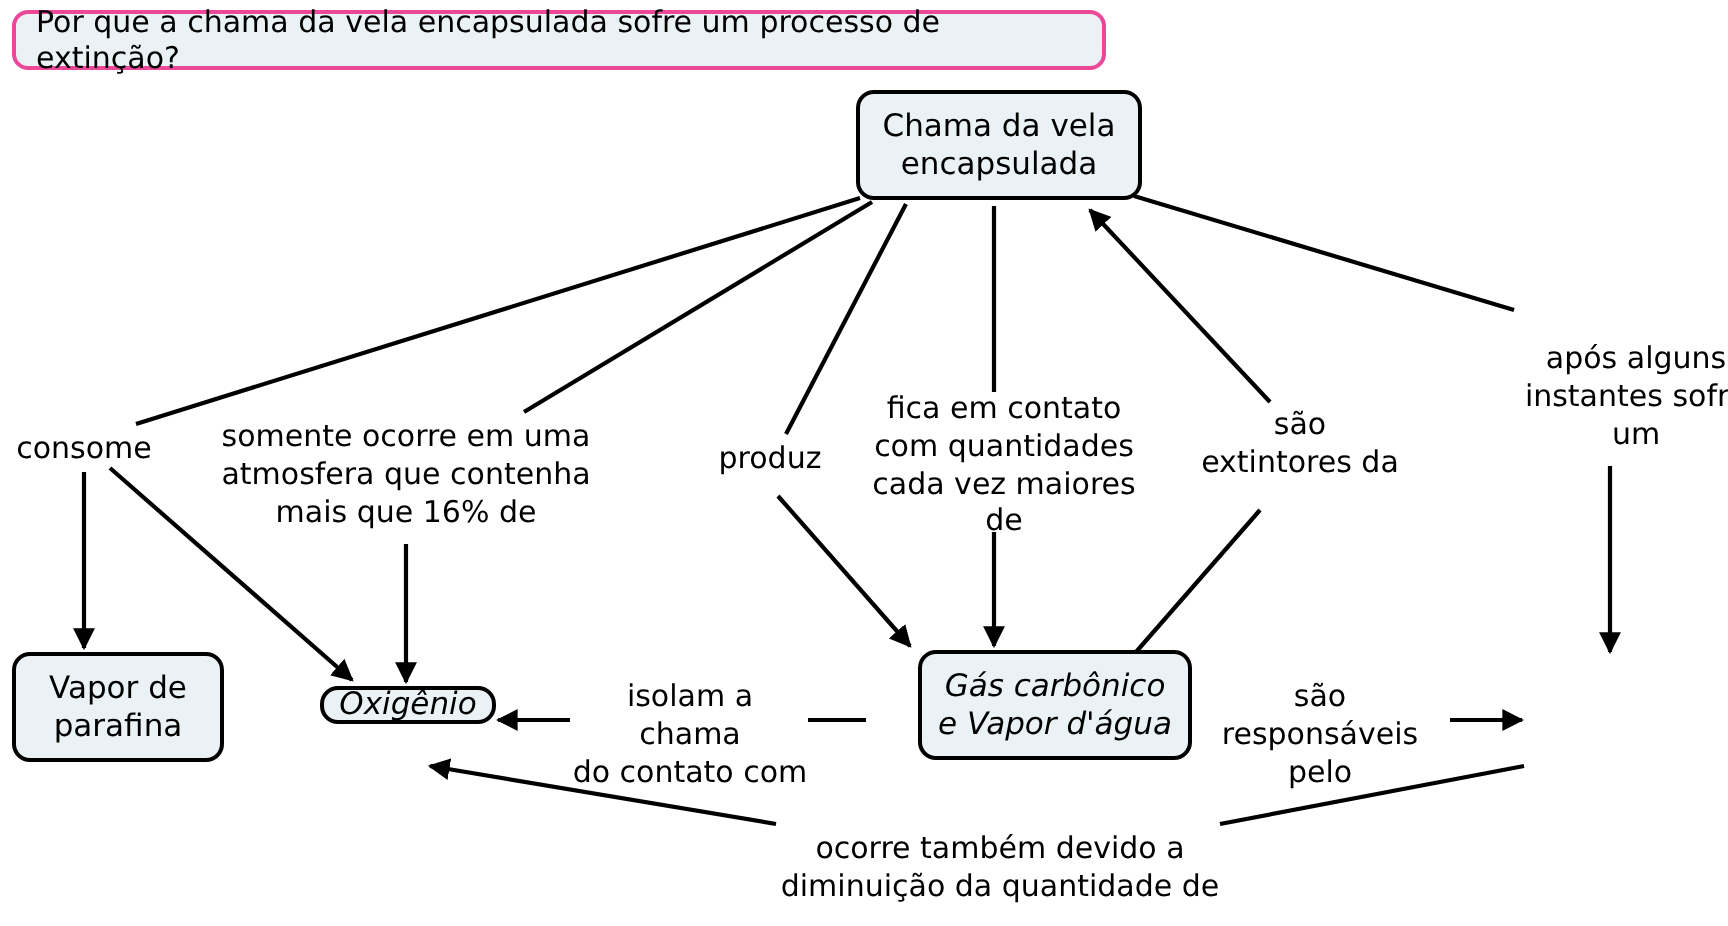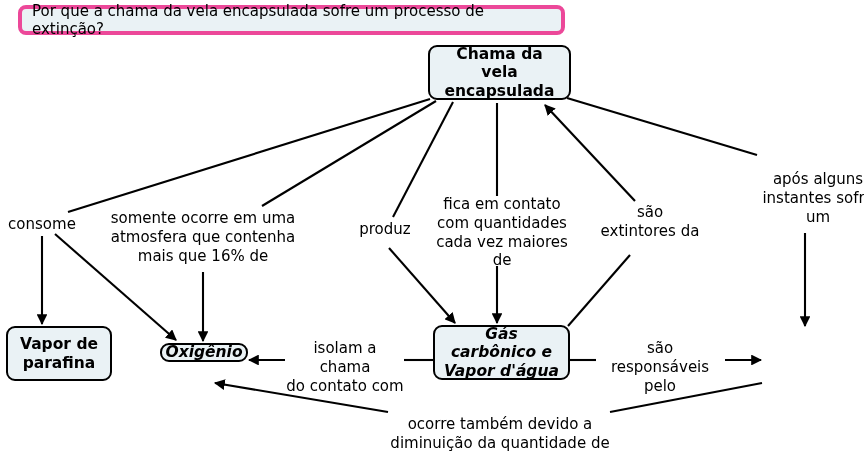--- a/index.html
+++ b/index.html
@@ -32,43 +32,41 @@
     border-radius: 9px;
     display: flex;
     align-items: center;
     justify-content: center;
     text-align: center;
     line-height: 1.18;
     color: #000000;
     font-size: 15.5px;
     padding: 2px 6px;
     z-index: 3;
-    font-weight: bold;
   }
   .node.italic {
     font-style: italic;
   }
   .title-box {
     position: absolute;
     left: 6px;
     top: 5px;
     width: 547px;
     height: 30px;
     box-sizing: border-box;
     background: #eaf2f5;
-    border: 4px solid #ec4899;
+    border: 2px solid #ec4899;
     border-radius: 8px;
     display: flex;
     align-items: center;
     justify-content: flex-end;
     padding: 0 10px;
     font-size: 15px;
     color: #000000;
     z-index: 3;
-    margin-left: 12px;
   }
   .link-label {
     position: absolute;
     text-align: center;
     color: #000000;
     font-size: 15px;
     line-height: 1.25;
     background: transparent;
     z-index: 2;
     white-space: pre-line;
@@ -136,21 +134,21 @@
 
   <div class="node" style="left:6px; top:326px; width:106px; height:55px;text-align:center;">
     <span>Vapor de
 parafina</span>
   </div>
 
   <div class="node italic" style="left:160px; top:343px; width:88px; height:19px;">
     <span>Oxigênio</span>
   </div>
 
-  <div class="node italic" style="left:433px; top:325px; width:137px; height:55px;align-items:center;">
+  <div class="node italic" style="left:459px; top:325px; width:137px; height:55px;align-items:center;">
     <span>Gás carbônico e
 Vapor d'água</span>
   </div>
 
 
   <div class="link-label" style="left:2px; top:215px; width:80px;">consome</div>
 
   <div class="link-label" style="left:100px; top:209px; width:206px;">somente ocorre em uma
 atmosfera que contenha
 mais que 16% de</div>

